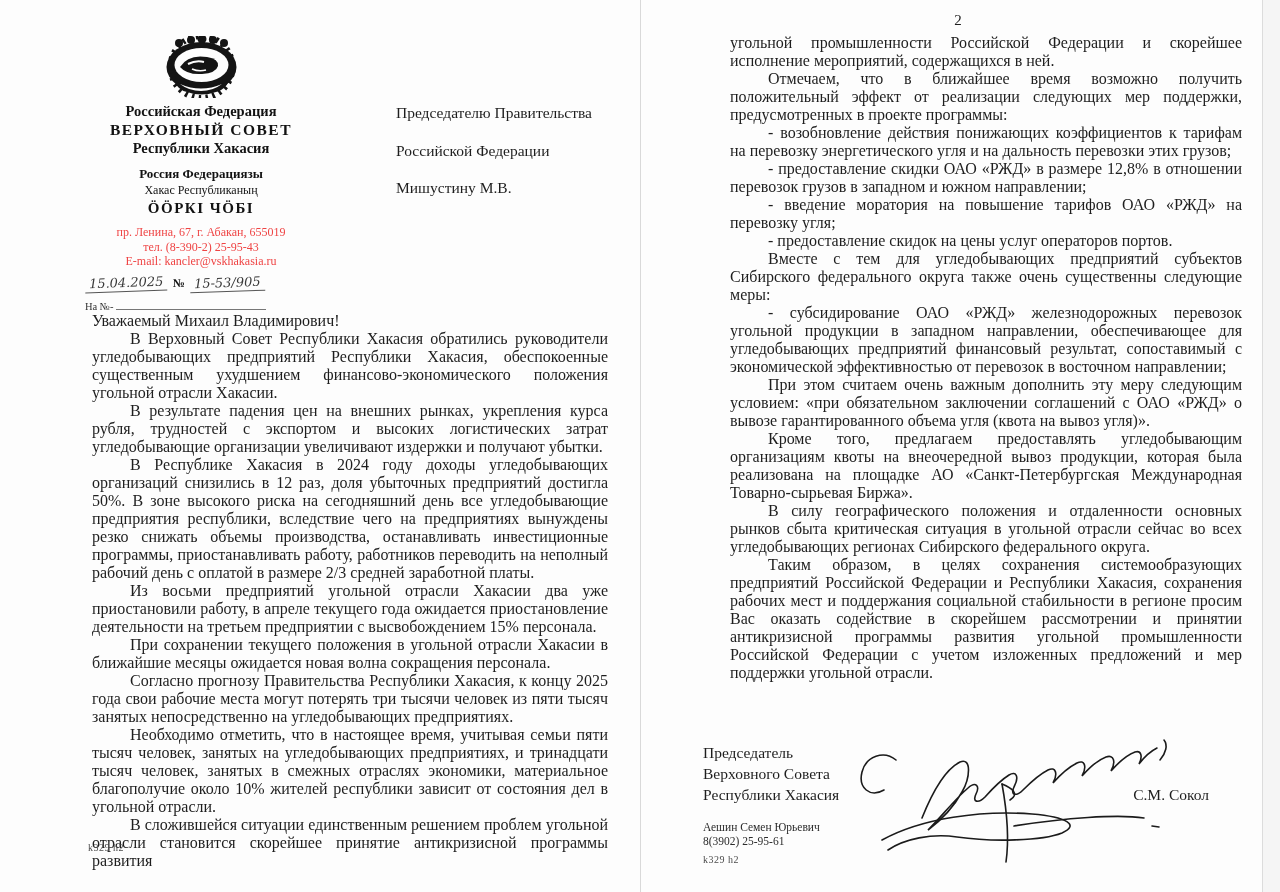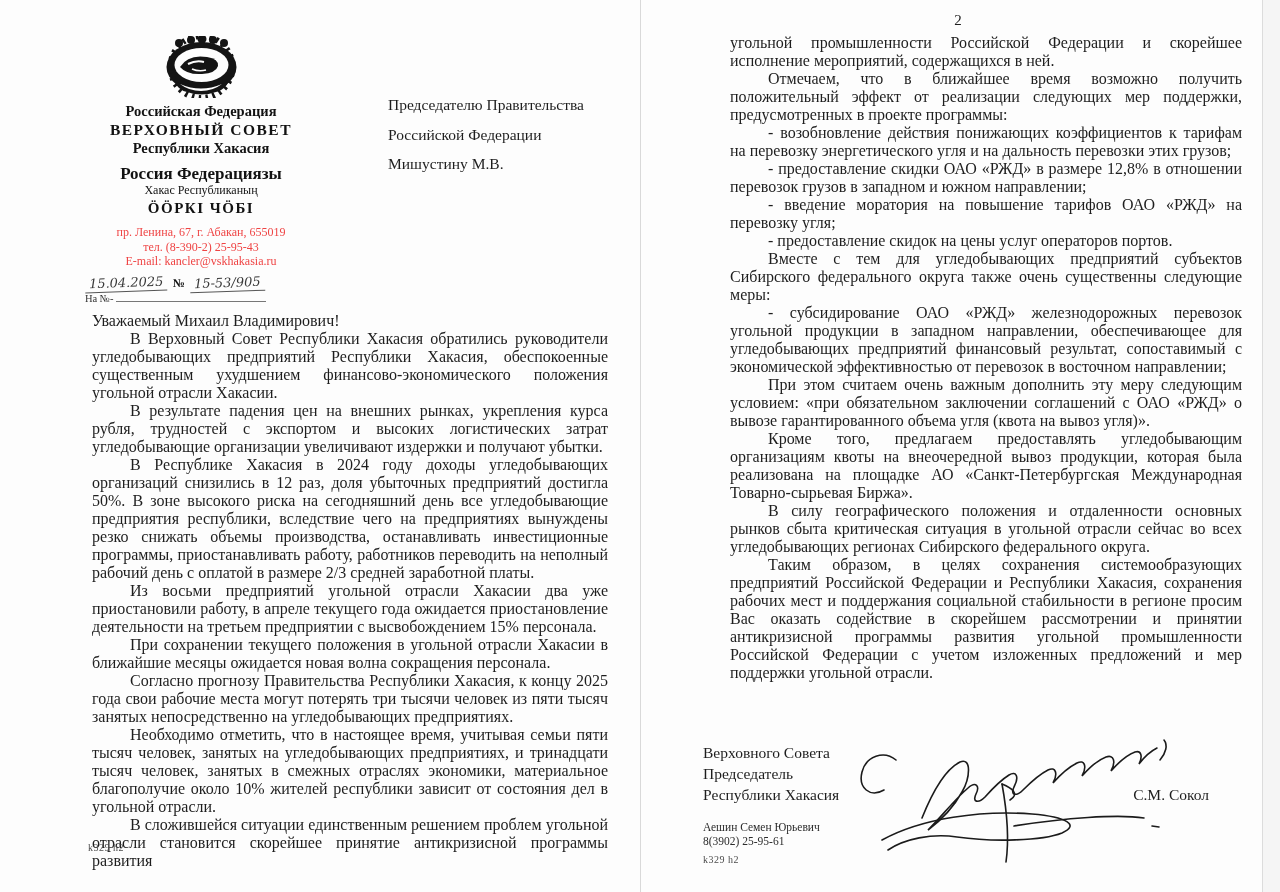--- a/index.html
+++ b/index.html
@@ -14,35 +14,35 @@
   .divider.mid{left:640px;width:1px;}
   .divider.right{left:1262px;width:1px;background:#dcdcdc;}
   .edge-shade{position:absolute;top:0;left:1263px;width:17px;height:100%;background:#f5f5f5;}
 
   
   .letterhead{position:absolute;left:85px;top:36px;width:232px;text-align:center;color:#121212;}
   .emblem{display:block;margin:0 auto 4px auto;}
   .lh-ru-line{font-weight:bold;font-size:14.5px;line-height:18.5px;}
   .lh-ru-line:nth-child(2){font-size:15.5px;letter-spacing:1.5px;font-weight:bold;}
   .lh-kh{margin-top:7px;}
-  .lh-kh-line{font-weight:bold;font-size:17px;line-height:17.5px;}
+  .lh-kh-line{font-weight:bold;font-size:13px;line-height:17.5px;}
   .lh-kh-line:nth-child(2){font-weight:normal;font-size:12px;}
   .lh-kh-line:nth-child(3){font-size:15px;letter-spacing:1.5px;}
   .lh-contact{margin-top:8px;font-size:12px;line-height:14.5px;color:#ef4444;}
   .reg-line{margin-top:6px;text-align:left;font-size:13px;white-space:nowrap;}
   .hw{font-style:italic;color:#3a3a3a;display:inline-block;transform:rotate(-2deg);
       font-family:"DejaVu Serif",serif;}
   .u{border-bottom:1px solid #555;padding:0 4px 1px 4px;}
   .reg-no-label{font-size:12px;font-weight:bold;margin:0 2px;}
-  .ref-line{text-align:left;font-size:10.5px;color:#333;}
+  .ref-line{margin-top:8px;text-align:left;font-size:10.5px;color:#333;}
   .blank{display:inline-block;width:150px;border-bottom:1px solid #777;height:9px;}
 
   
   .addressee{position:absolute;left:380px;top:86px;width:262px;}
-  .addr-line{font-size:15.5px;line-height:21.5px;margin:8px;}
+  .addr-line{font-size:15.5px;line-height:21.5px;margin:16px;}
 
   
   .body-col{position:absolute;width:516px;font-size:16px;line-height:18px;}
   .body-col.p1{left:92px;top:312px;}
   .body-col.p2{left:702px;top:34px;width:512px;margin-left:28px;}
   .salutation{text-align:center;margin:0 0 13px 0;}
   .body-col p{margin:0;text-align:justify;text-indent:38px;hyphens:none;}
   .body-col p.no-indent{text-indent:0;}
   .page-number{position:absolute;left:702px;top:12px;width:512px;text-align:center;font-size:15px;}
 
@@ -146,22 +146,22 @@
         <p>Вместе с тем для угледобывающих предприятий субъектов Сибирского федерального округа также очень существенны следующие меры:</p>
         <p>- субсидирование ОАО «РЖД» железнодорожных перевозок угольной продукции в западном направлении, обеспечивающее для угледобывающих предприятий финансовый результат, сопоставимый с экономической эффективностью от перевозок в восточном направлении;</p>
         <p>При этом считаем очень важным дополнить эту меру следующим условием: «при обязательном заключении соглашений с ОАО «РЖД» о вывозе гарантированного объема угля (квота на вывоз угля)».</p>
         <p>Кроме того, предлагаем предоставлять угледобывающим организациям квоты на внеочередной вывоз продукции, которая была реализована на площадке АО «Санкт-Петербургская Международная Товарно-сырьевая Биржа».</p>
         <p>В силу географического положения и отдаленности основных рынков сбыта критическая ситуация в угольной отрасли сейчас во всех угледобывающих регионах Сибирского федерального округа.</p>
         <p>Таким образом, в целях сохранения системообразующих предприятий Российской Федерации и Республики Хакасия, сохранения рабочих мест и поддержания социальной стабильности в регионе просим Вас оказать содействие в скорейшем рассмотрении и принятии антикризисной программы развития угольной промышленности Российской Федерации с учетом изложенных предложений и мер поддержки угольной отрасли.</p>
       </div>
 
     <div class="sig-block">
       <div>
+          <p class="sig-pos-line">Председатель</p>
           <p class="sig-pos-line">Верховного Совета</p>
-          <p class="sig-pos-line">Председатель</p>
           <p class="sig-pos-line">Республики Хакасия</p>
         </div>
       <div class="sig-name">С.М. Сокол</div>
       <div class="executor">
         <div>Аешин Семен Юрьевич</div>
         <div>8(3902) 25-95-61</div>
       </div>
     </div>
 
     <svg class="sig-svg" width="330" height="145" viewBox="0 0 330 145" aria-hidden="true">

